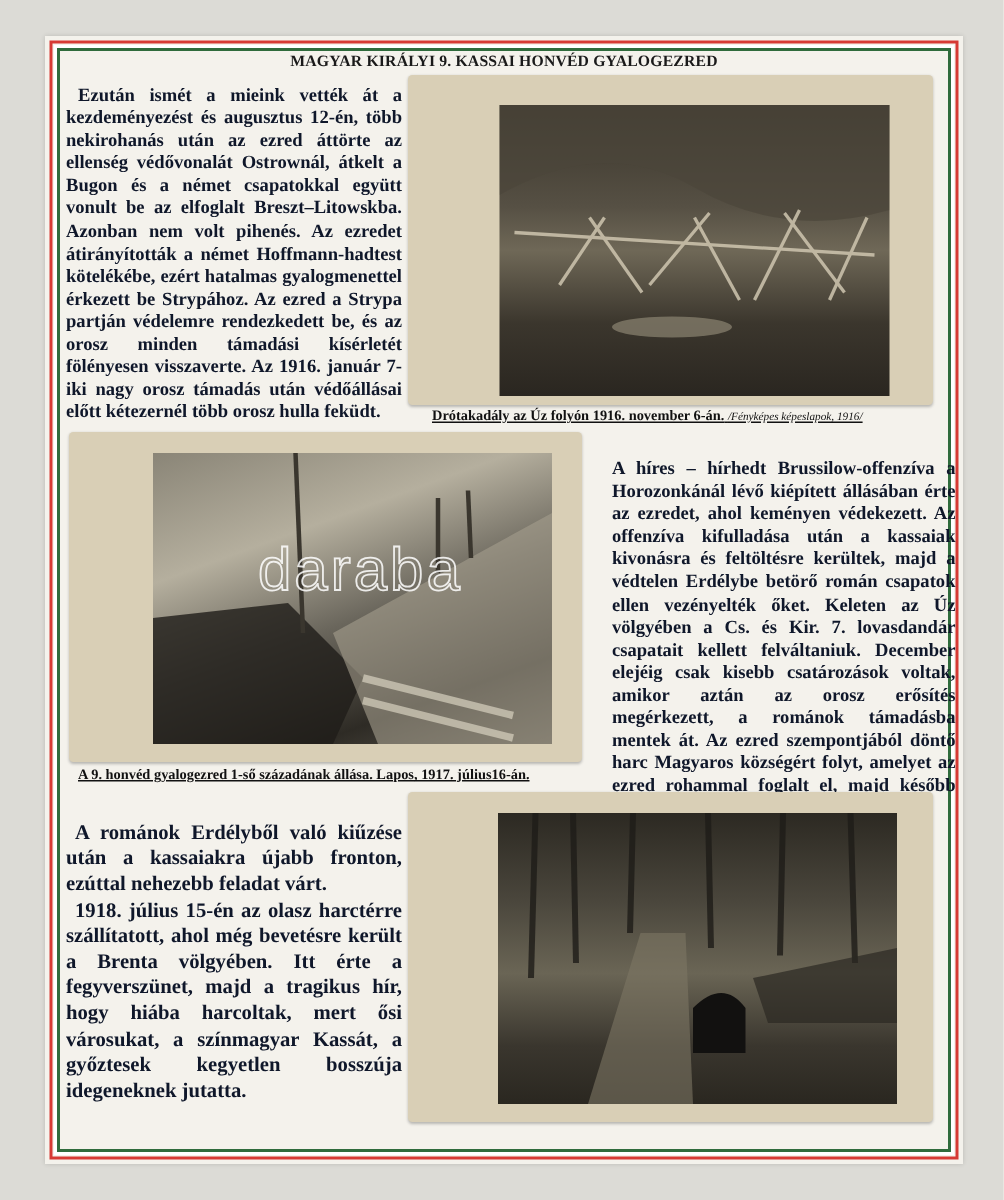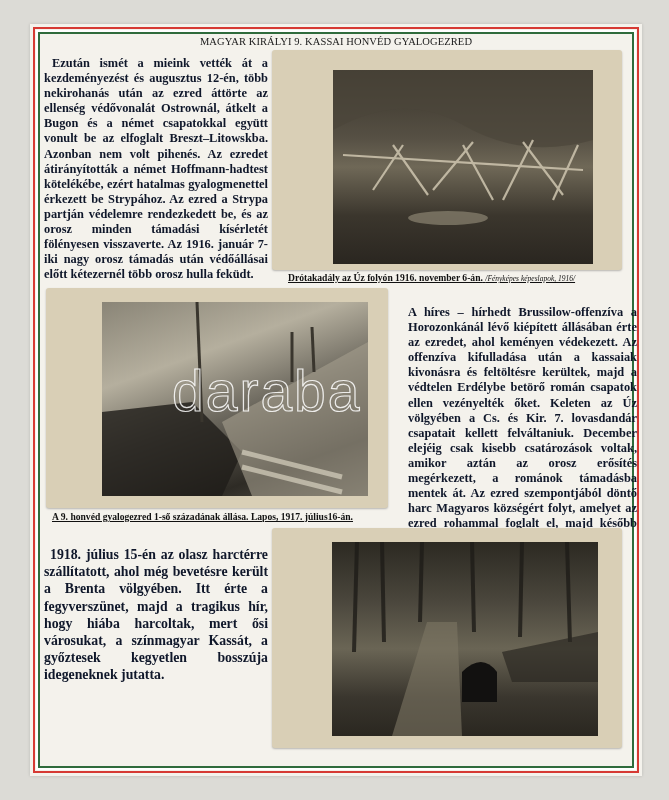--- a/index.html
+++ b/index.html
@@ -1,41 +1,41 @@
 <!DOCTYPE html>
 <html><head>
 <meta charset="utf-8">
 <style>
   html, body { margin:0; padding:0; }
   body { width:669px; height:800px; background:#dcdbd6; position:relative; overflow:hidden; font-family:"Liberation Serif","DejaVu Serif",serif; }
   .sheet { position:absolute; left:30px; top:24px; width:612px; height:752px; background:#f4f2ec; box-shadow:0 0 3px rgba(0,0,0,0.15); }
   .frame-red { position:absolute; left:3px; top:3px; right:3px; bottom:3px; border:2px solid #d63a34; }
   .frame-white { position:absolute; left:6px; top:6px; right:6px; bottom:6px; border:2px solid #ffffff; }
   .frame-green { position:absolute; left:8px; top:8px; right:8px; bottom:8px; border:2px solid #2f6b3c; }
-  .title { position:absolute; left:0; right:0; top:12px; text-align:center; font-weight:normal; font-size:10.5px; color:#1a1a1a; letter-spacing:0.1px; }
+  .title { position:absolute; left:0; right:0; top:12px; text-align:center; font-weight:bold; font-size:10.5px; color:#1a1a1a; letter-spacing:0.1px; }
   .para { position:absolute; font-weight:bold; color:#0f172a; text-align:justify; line-height:15.1px; }
   .para p { margin:0; }
   .p1 { left:14px; top:32px; width:224px; font-size:12.4px; text-indent:8px; }
   .p2 { left:378px; top:263px; width:229px; font-size:12.4px;margin-top:18px; }
   .p3 { left:14px; top:522px; width:224px; font-size:13.8px; line-height:17.2px; }
   .p3 p { text-indent:6px; }
   .caption { position:absolute; font-weight:bold; font-size:9.6px; color:#111; white-space:nowrap;text-decoration:underline; }
   .cap1 { left:258px; top:248px; }
   .cap1 .src { font-weight:normal; font-style:italic; font-size:7.5px; }
   .cap2 { left:22px; top:487px; }
   .cap3 { left:250px; top:725px; }
   .card { position:absolute; background:#d9cfb6; border-radius:3px; box-shadow:0 1px 2px rgba(0,0,0,0.25); }
   .card1 { left:242px; top:26px; width:350px; height:220px; }
   .card2 { left:16px; top:264px; width:342px; height:220px; }
   .card3 { left:242px; top:504px; width:350px; height:220px; }
   .photo { position:absolute; overflow:hidden; }
   .card1 .photo { left:61px; top:20px; width:260px; height:194px; background:linear-gradient(180deg,#3a352b 0%,#565044 35%,#6f6857 50%,#3b362d 75%,#2a2620 100%); }
   .card2 .photo { left:56px; top:14px; width:266px; height:194px; background:linear-gradient(160deg,#8a8577 0%,#b5af9e 30%,#6a665c 55%,#2e2b25 80%,#5b574d 100%); }
   .card3 .photo { left:60px; top:14px; width:266px; height:194px; background:linear-gradient(180deg,#2c2922 0%,#4a463c 30%,#6a6555 55%,#3a362e 80%,#2a2720 100%); }
-  .watermark { position:absolute; left:172px; top:358px; font-family:"Liberation Sans","DejaVu Sans",sans-serif; font-size:57px; color:transparent; -webkit-text-stroke:1.2px rgba(255,255,255,0.85); letter-spacing:2px; pointer-events:none; }
+  .watermark { position:absolute; left:172px; top:358px; font-family:"Liberation Sans","DejaVu Sans",sans-serif; font-size:40px; color:transparent; -webkit-text-stroke:1.2px rgba(255,255,255,0.85); letter-spacing:2px; pointer-events:none; }
 </style>
 </head>
 <body>
 
 <div class="sheet">
   <div class="frame-red"></div>
   <div class="frame-white"></div>
   <div class="frame-green"></div>
 
   <div class="title">MAGYAR KIRÁLYI 9. KASSAI HONVÉD GYALOGEZRED</div>
@@ -84,20 +84,21 @@
       </svg>
     </div>
   </div>
   <div class="caption cap2">A 9. honvéd gyalogezred 1-ső századának állása. Lapos, 1917. július16-án.</div>
 
   <div class="para p2">
     <p>A híres – hírhedt Brussilow-offenzíva a Horozonkánál lévő kiépített állásában érte az ezredet, ahol keményen védekezett. Az offenzíva kifulladása után a kassaiak kivonásra és feltöltésre kerültek, majd a védtelen Erdélybe betörő román csapatok ellen vezényelték őket. Keleten az Úz völgyében a Cs. és Kir. 7. lovasdandár csapatait kellett felváltaniuk. December elejéig csak kisebb csatározások voltak, amikor aztán az orosz erősítés megérkezett, a románok támadásba mentek át. Az ezred szempontjából döntő harc Magyaros községért folyt, amelyet az ezred rohammal foglalt el, majd később minden támadással szemben megvédett.</p>
   </div>
 
   <div class="para p3">
+    <p>A románok Erdélyből való kiűzése után a kassaiakra újabb fronton, ezúttal nehezebb feladat várt.</p>
     <p>1918. július 15-én az olasz harctérre szállítatott, ahol még bevetésre került a Brenta völgyében. Itt érte a fegyverszünet, majd a tragikus hír, hogy hiába harcoltak, mert ősi városukat, a színmagyar Kassát, a győztesek kegyetlen bosszúja idegeneknek jutatta.</p>
   </div>
 
   <div class="card card3">
     <div class="photo">
       <svg width="266" height="194" viewBox="0 0 266 194">
         <g stroke="#1e1c18" stroke-width="4" opacity="0.8">
           <line x1="25" y1="0" x2="22" y2="110"></line>
           <line x1="50" y1="0" x2="52" y2="100"></line>
           <line x1="90" y1="0" x2="88" y2="80"></line>

